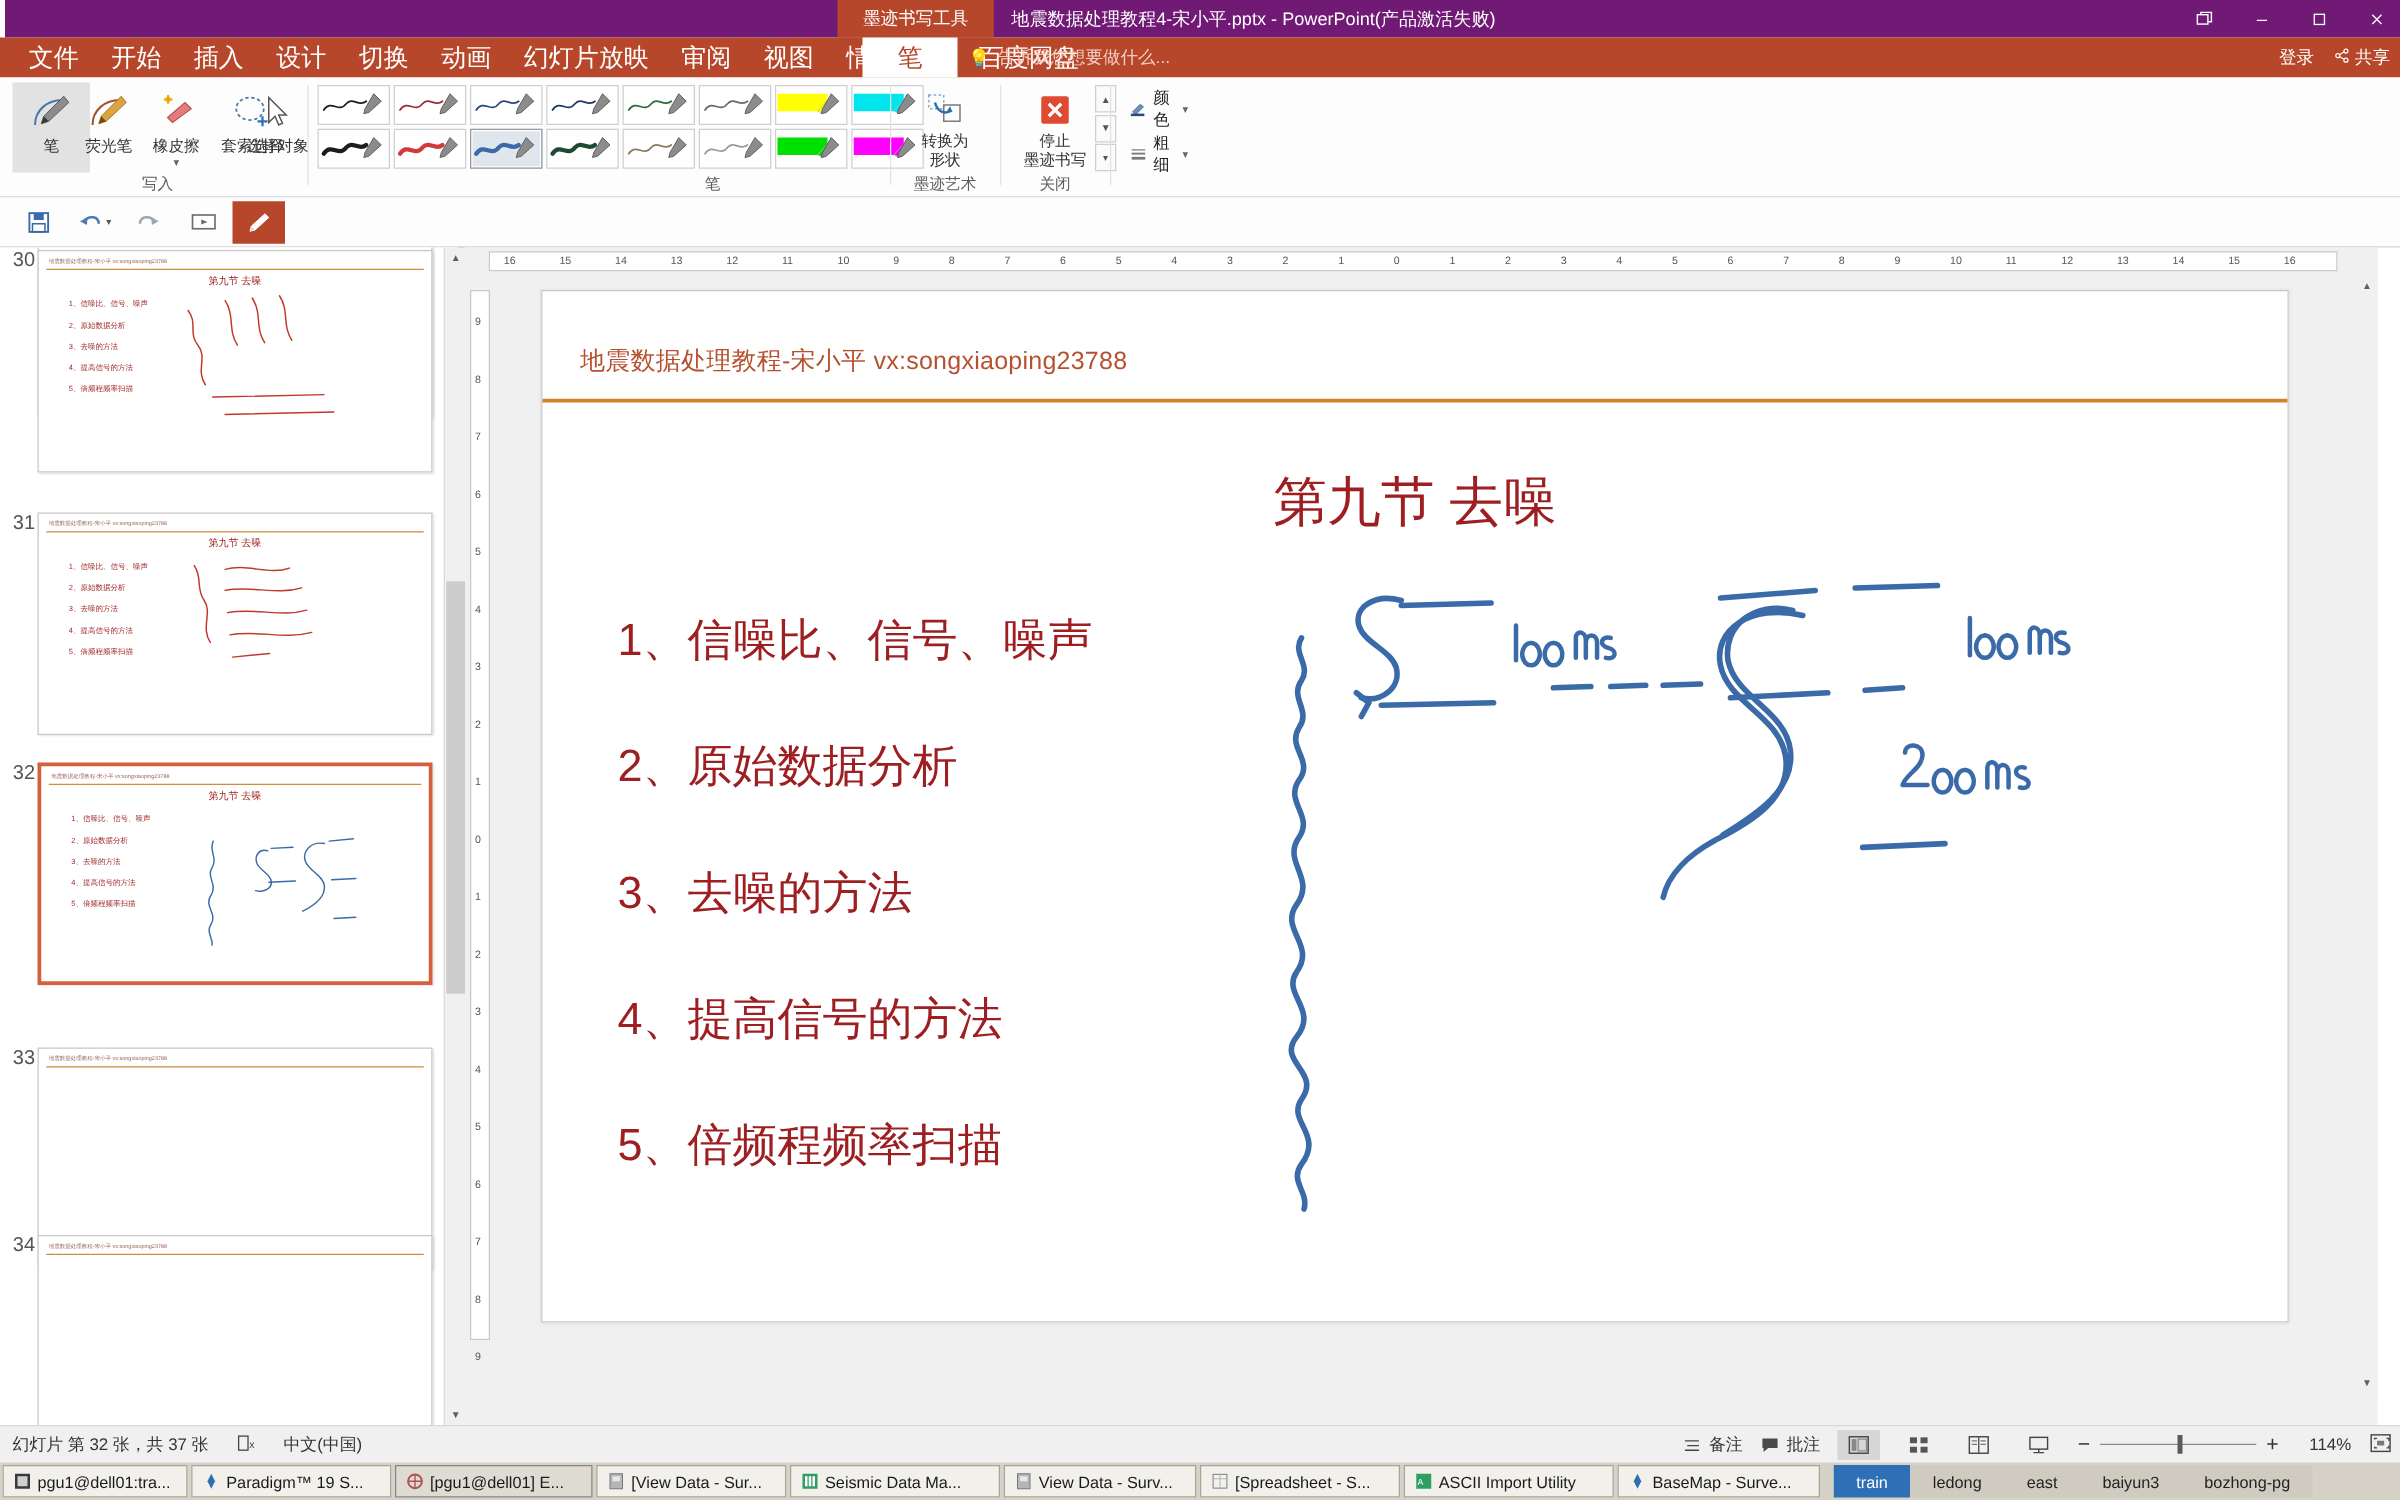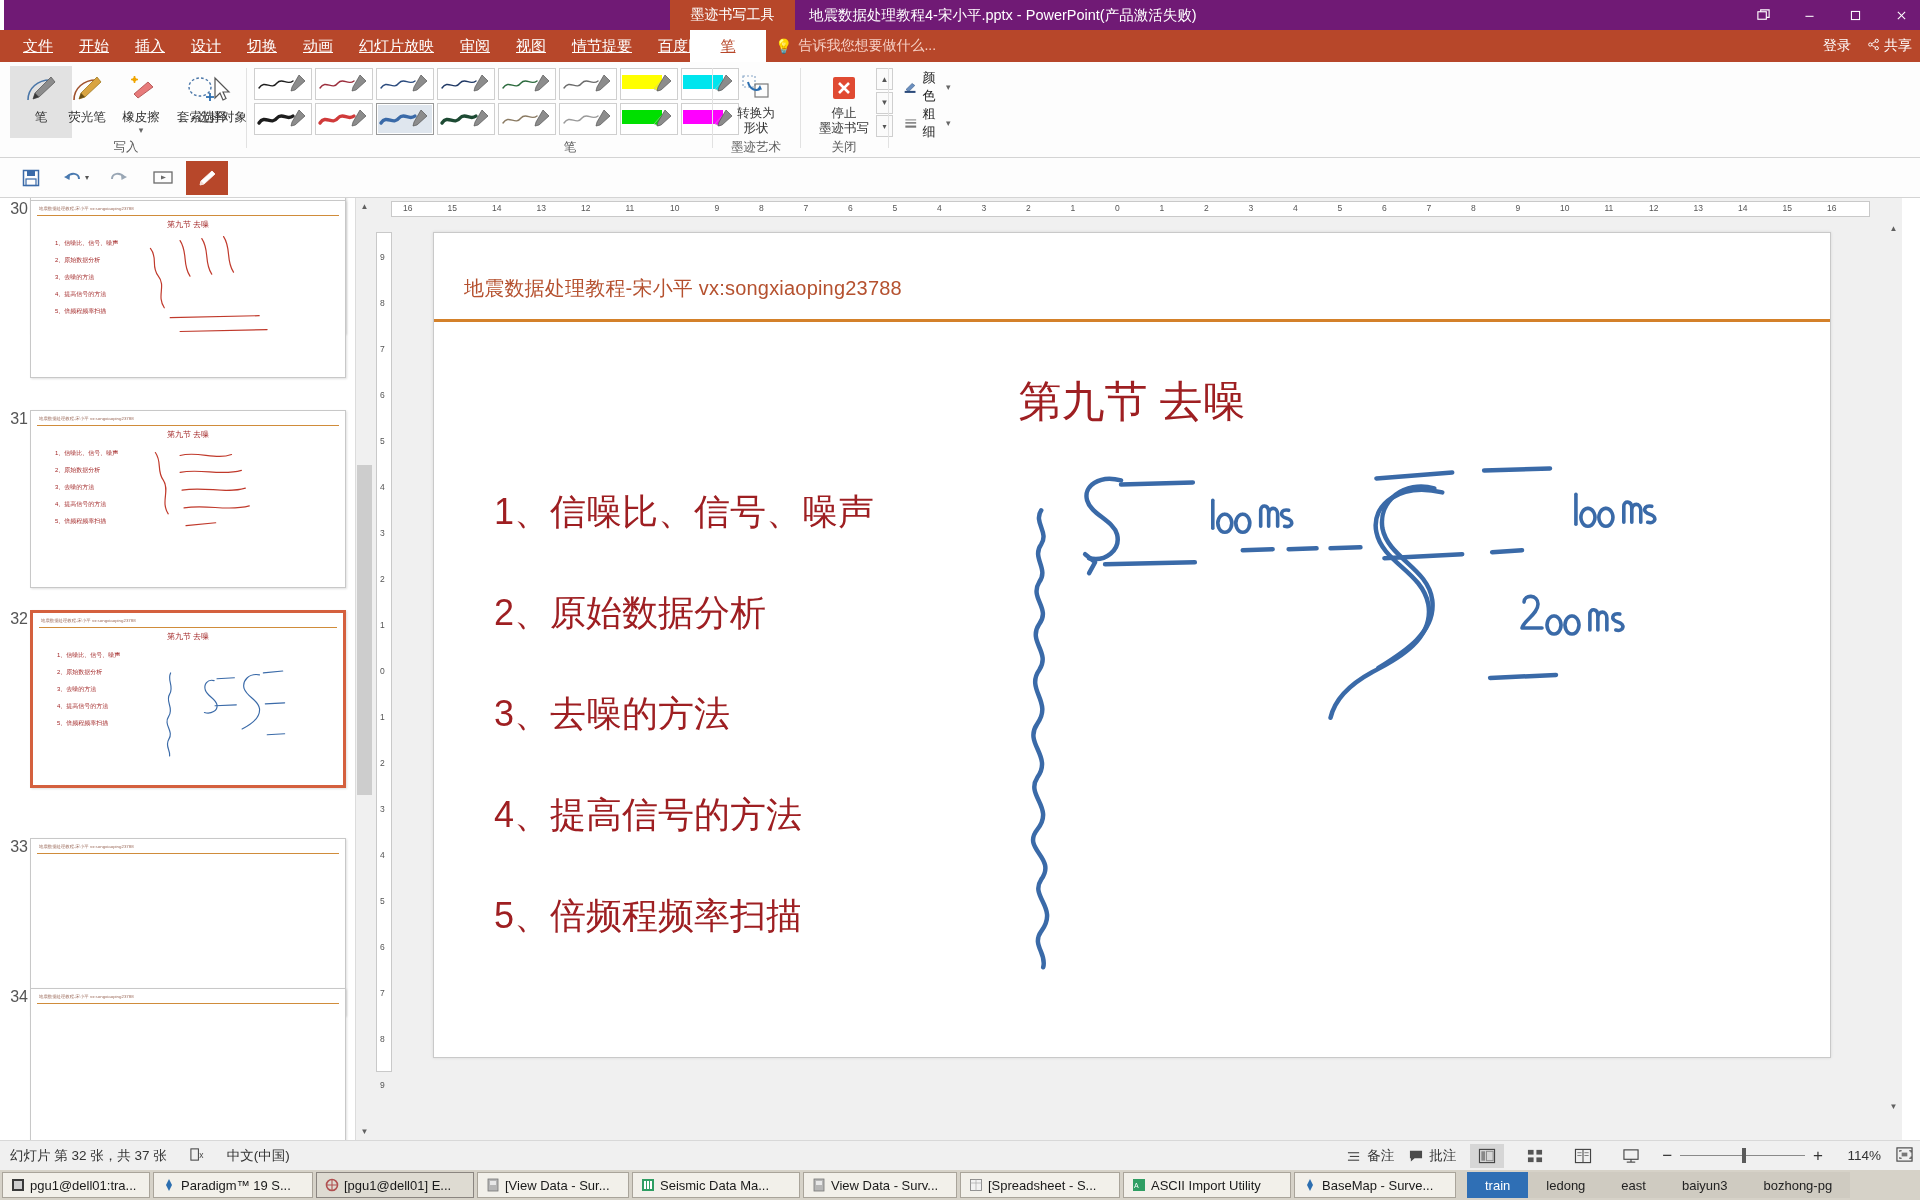--- a/index.html
+++ b/index.html
@@ -37,21 +37,21 @@
     font-size: 15px;
   }
 
   
   .menubar {
     position: absolute; top: 30px; left: 0; width: 1920px; height: 32px;
     background: #b7472a;
   }
   .menu-items { display: flex; align-items: center; height: 32px; padding-left: 10px; }
   .menu-item {
-    color: #ffffff; font-size: 15px; padding: 5px 13px; white-space: nowrap; text-decoration: underline;
+    color: #ffffff; font-size: 20px; padding: 5px 13px; white-space: nowrap;
   }
   .menu-item.ctx-active {
     background: #ffffff; color: #b7472a;
     position: absolute; left: 690px; top: 0; height: 32px;
     display: flex; align-items: center; justify-content: center; width: 76px;
     padding: 0;
   }
   .tellme {
     position: absolute; left: 775px; top: 0; height: 32px;
     display: flex; align-items: center; gap: 6px;

